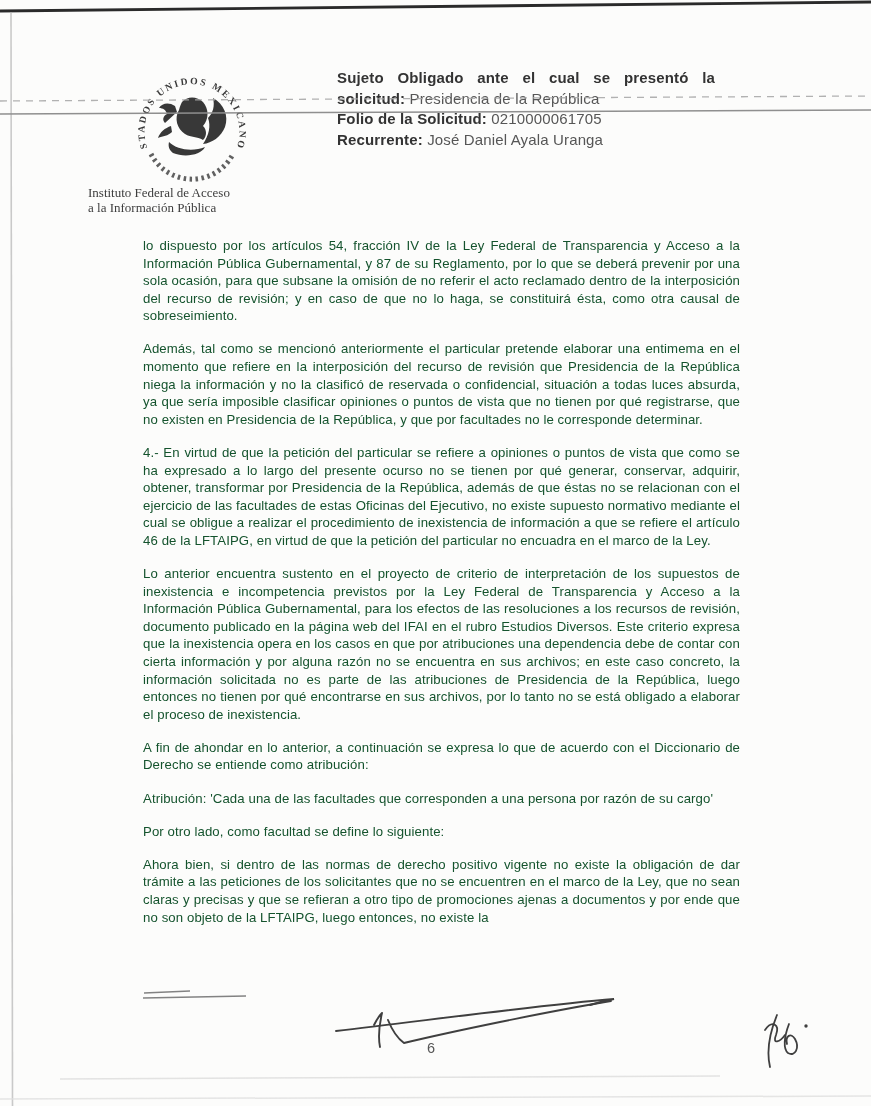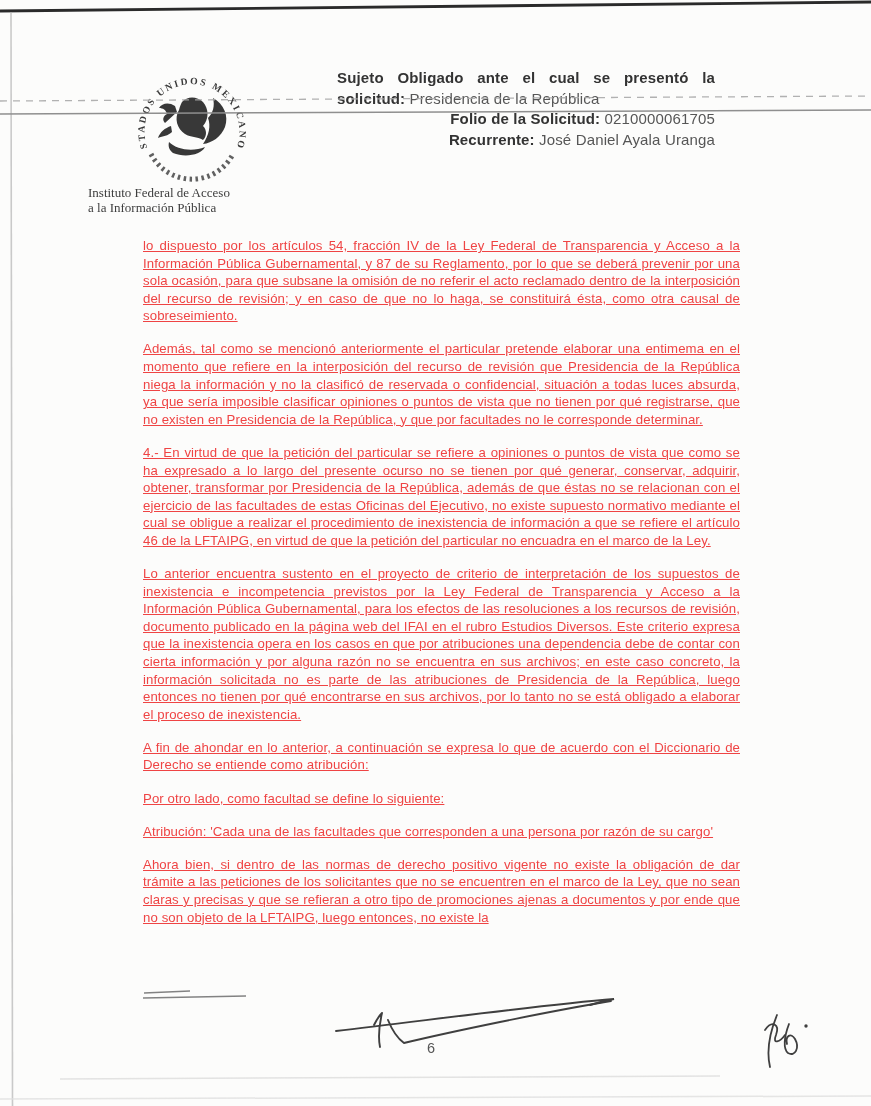--- a/index.html
+++ b/index.html
@@ -16,31 +16,31 @@
   .logo-wrap{position:absolute;left:126px;top:60px;width:132px;height:130px;}
   .institution{
     position:absolute;left:88px;top:186px;width:212px;
     text-align:left;
     font-family:"Liberation Serif",serif;
     font-size:13px;line-height:14.5px;color:#3d3d3d;
   }
 
   
   .case-header{position:absolute;left:337px;top:68px;width:378px;}
-  .case-field{margin:0;font-size:15px;line-height:20.5px;color:#565656;letter-spacing:0.15px;text-align:right;}
+  .case-field{margin:0;font-size:15px;line-height:20.5px;color:#565656;letter-spacing:0.15px;}
   .case-field b{color:#333;font-weight:bold;}
   .case-field:nth-of-type(1){text-align:justify;}
 
   
   .body-text{position:absolute;left:143px;top:237px;width:597px;}
   .body-para{
     margin:0 0 15.5px 0;
     font-size:13.2px;line-height:17.6px;
     text-align:justify;
-    color:#ef4444;letter-spacing:0.1px;text-decoration:underline;
+    color:#14532d;letter-spacing:0.1px;
   }
 
   
   .page-number{
     position:absolute;left:427px;top:1040px;
     font-size:14.5px;color:#555;
   }
 
   
   .overlay{position:absolute;left:0;top:0;width:871px;height:1106px;z-index:6;pointer-events:none;}
@@ -93,23 +93,23 @@
 
       <p class="body-para">Además, tal como se mencionó anteriormente el particular pretende elaborar una entimema en el momento que refiere en la interposición del recurso de revisión que Presidencia de la República niega la información y no la clasificó de reservada o confidencial, situación a todas luces absurda, ya que sería imposible clasificar opiniones o puntos de vista que no tienen por qué registrarse, que no existen en Presidencia de la República, y que por facultades no le corresponde determinar.</p>
 
 
       <p class="body-para">4.- En virtud de que la petición del particular se refiere a opiniones o puntos de vista que como se ha expresado a lo largo del presente ocurso no se tienen por qué generar, conservar, adquirir, obtener, transformar por Presidencia de la República, además de que éstas no se relacionan con el ejercicio de las facultades de estas Oficinas del Ejecutivo, no existe supuesto normativo mediante el cual se obligue a realizar el procedimiento de inexistencia de información a que se refiere el artículo 46 de la LFTAIPG, en virtud de que la petición del particular no encuadra en el marco de la Ley.</p>
 
       <p class="body-para">Lo anterior encuentra sustento en el proyecto de criterio de interpretación de los supuestos de inexistencia e incompetencia previstos por la Ley Federal de Transparencia y Acceso a la Información Pública Gubernamental, para los efectos de las resoluciones a los recursos de revisión, documento publicado en la página web del IFAI en el rubro Estudios Diversos. Este criterio expresa que la inexistencia opera en los casos en que por atribuciones una dependencia debe de contar con cierta información y por alguna razón no se encuentra en sus archivos; en este caso concreto, la información solicitada no es parte de las atribuciones de Presidencia de la República, luego entonces no tienen por qué encontrarse en sus archivos, por lo tanto no se está obligado a elaborar el proceso de inexistencia.</p>
 
       <p class="body-para">A fin de ahondar en lo anterior, a continuación se expresa lo que de acuerdo con el Diccionario de Derecho se entiende como atribución:</p>
 
+      <p class="body-para">Atribución: 'Cada una de las facultades que corresponden a una persona por razón de su cargo'</p>
+
       <p class="body-para">Por otro lado, como facultad se define lo siguiente:</p>
-
-      <p class="body-para">Atribución: 'Cada una de las facultades que corresponden a una persona por razón de su cargo'</p>
 
 
       <p class="body-para">Ahora bien, si dentro de las normas de derecho positivo vigente no existe la obligación de dar trámite a las peticiones de los solicitantes que no se encuentren en el marco de la Ley, que no sean claras y precisas y que se refieran a otro tipo de promociones ajenas a documentos y por ende que no son objeto de la LFTAIPG, luego entonces, no existe la</p>
     </div>
 
   <div class="page-number">6</div>
 
   <svg class="overlay" viewBox="0 0 871 1106">
 
     <path d="M0,11 L871,2" stroke="#2a2a2a" stroke-width="2.8" fill="none"></path>

